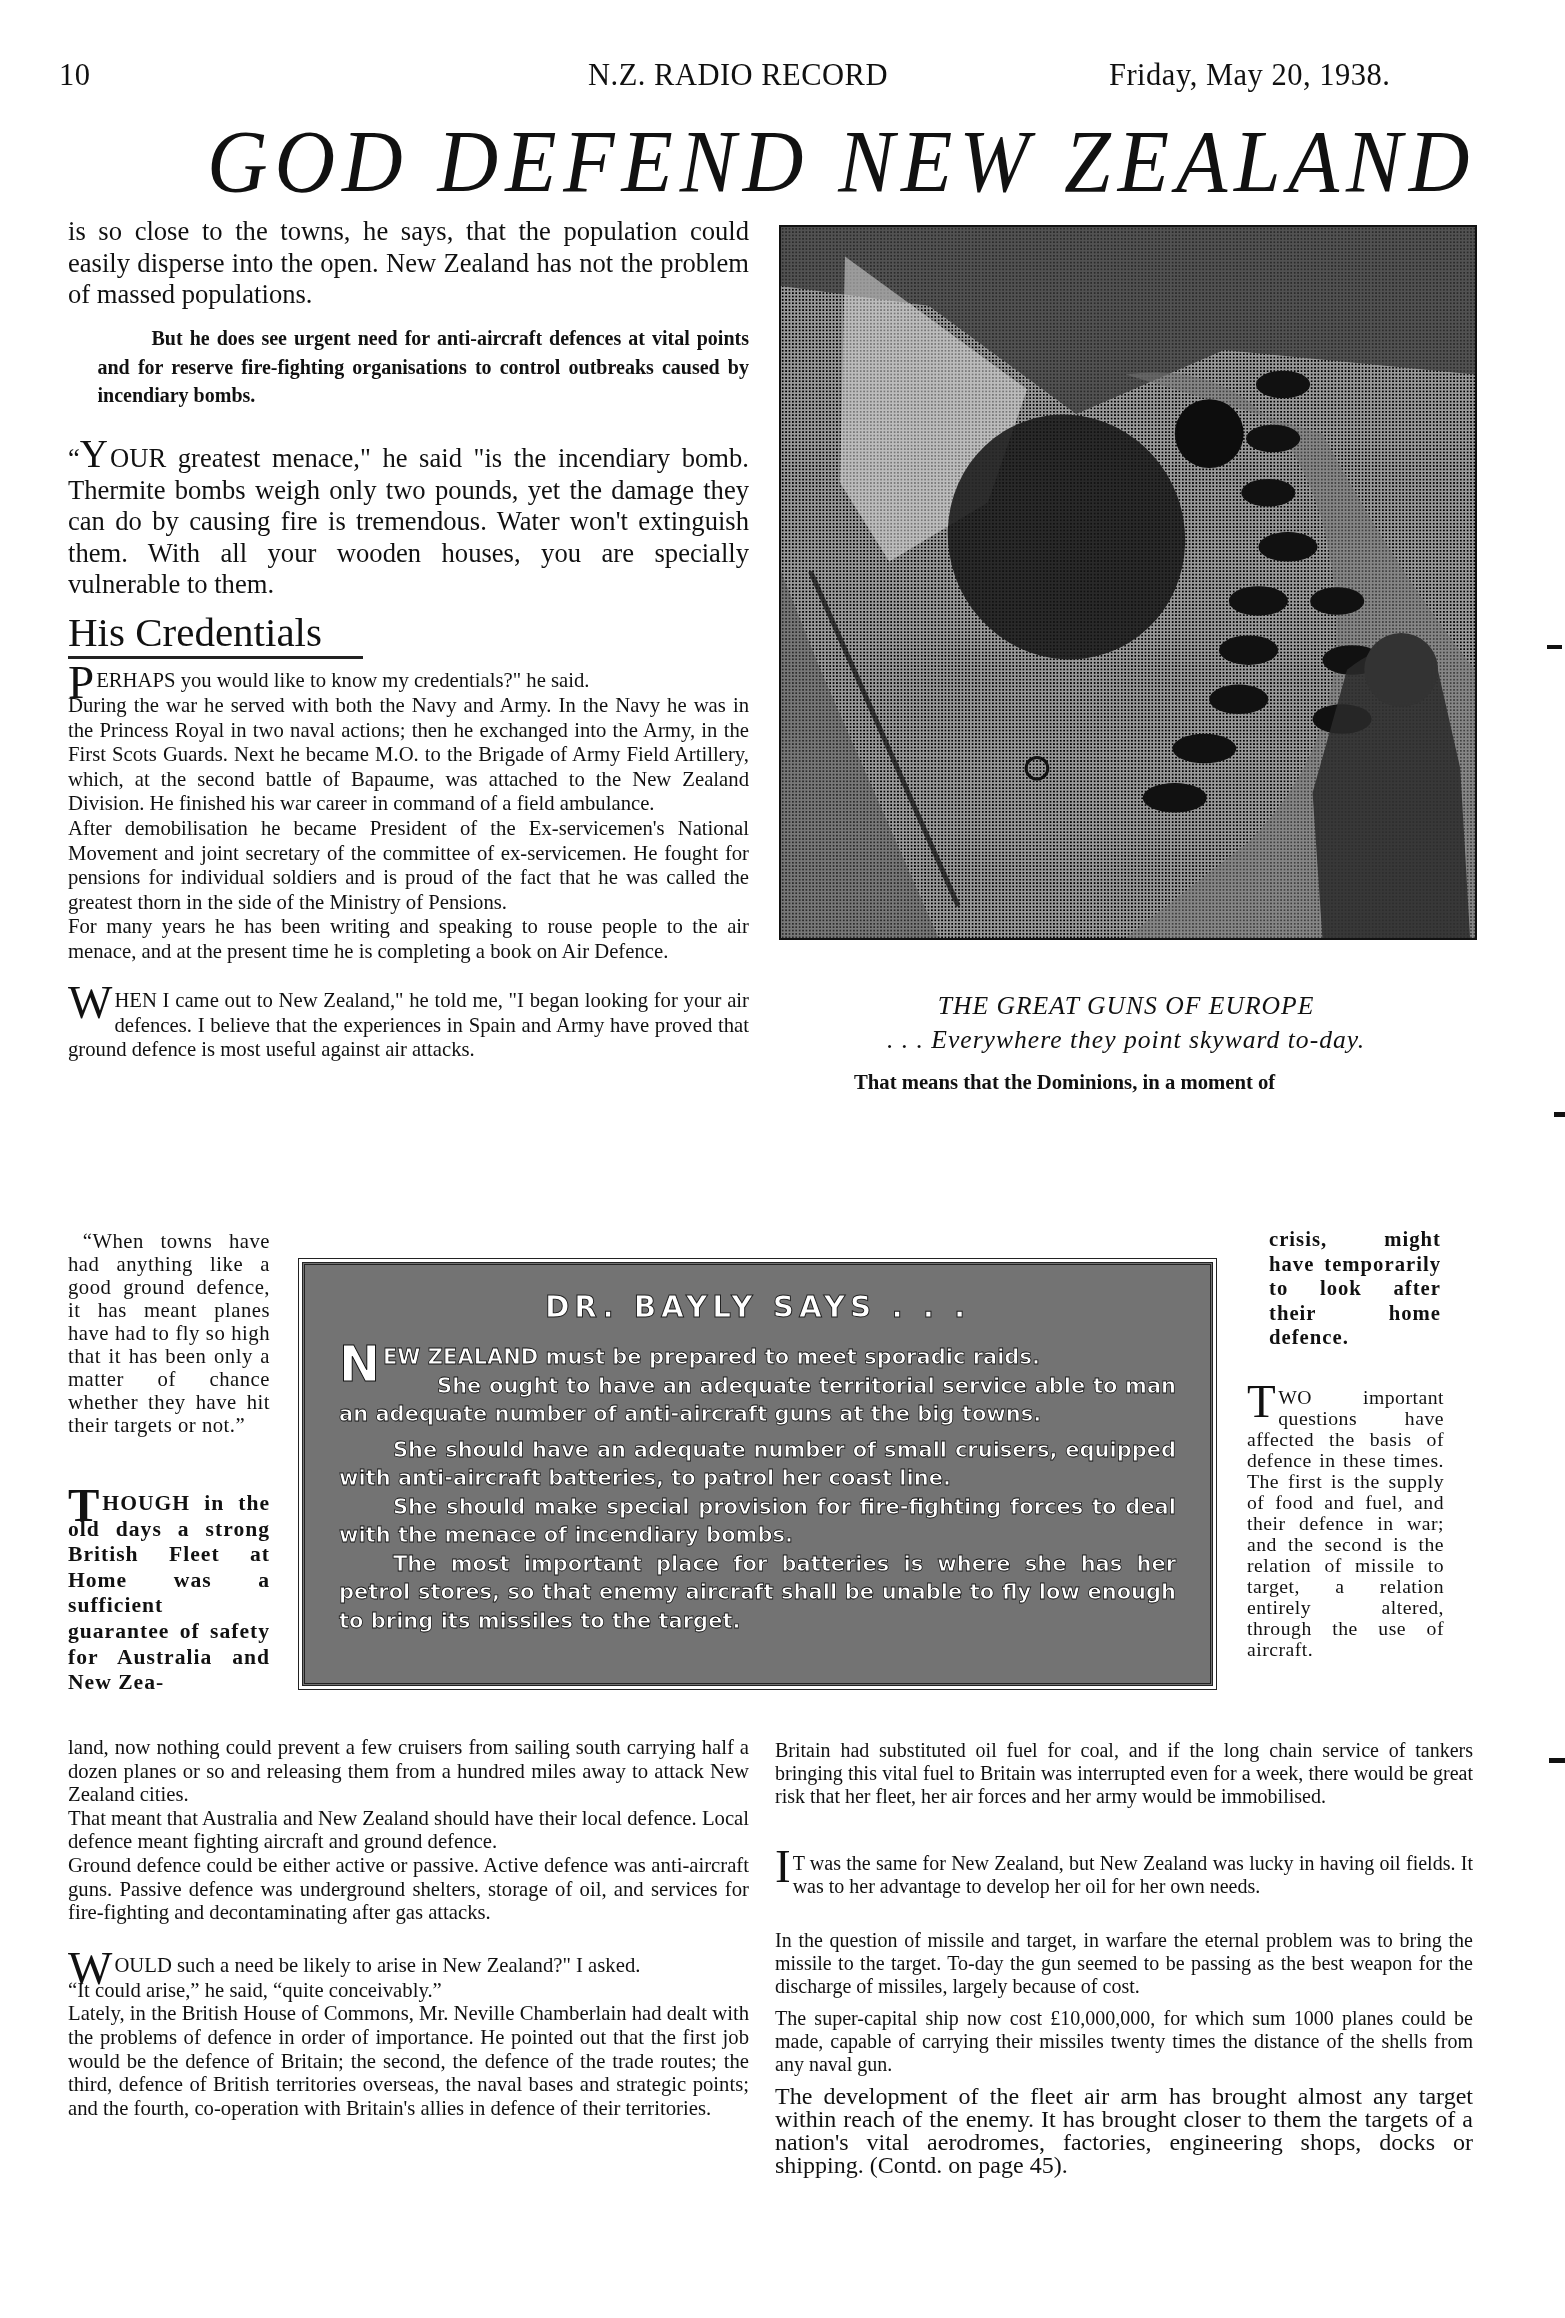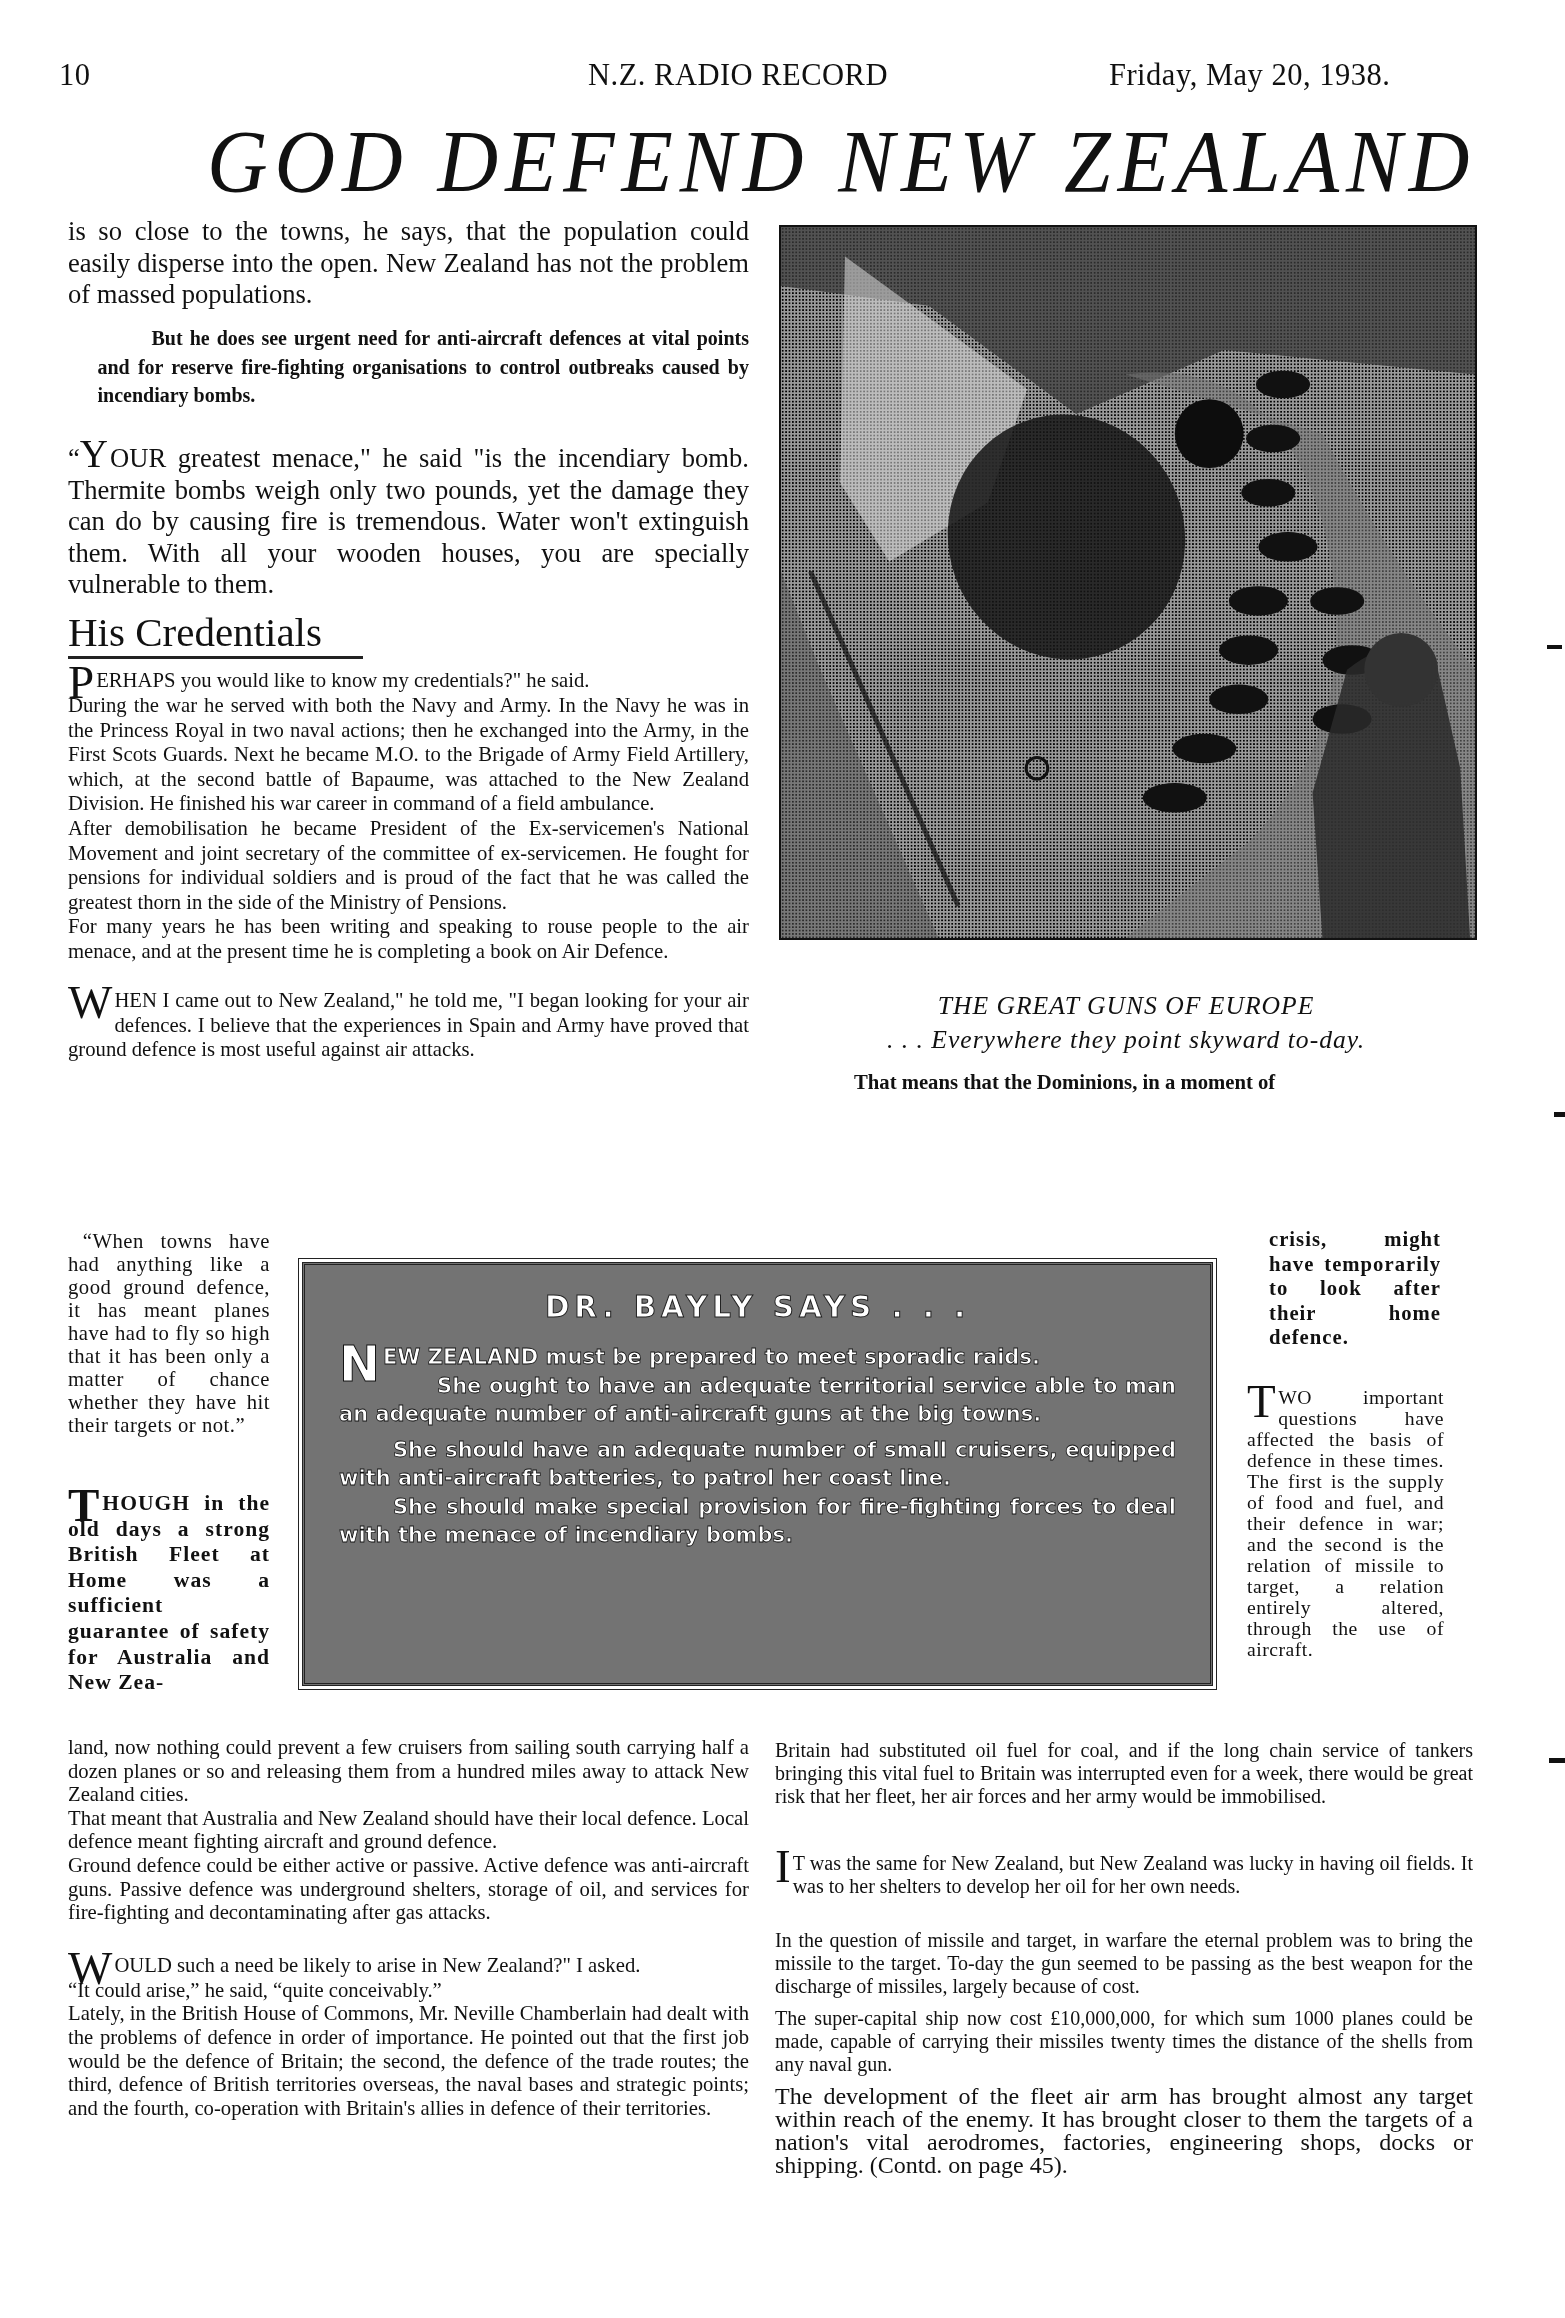--- a/index.html
+++ b/index.html
@@ -120,36 +120,37 @@
 <div class="abs" style="left:1269px; top:1227px; width:172px;">
   <p class="narrow-bold" style="font-size:20.7px; line-height:24.6px;">crisis, might have temporarily to look after their home defence.</p>
 </div>
 <div class="abs" style="left:1247px; top:1387px; width:197px;">
   <p class="narrow" style="font-size:19.7px; line-height:21px;"><span class="drop">T</span><span>WO important questions have affected the basis of defence in these times. The first is the supply of food and fuel, and their defence in war; and the second is the relation of missile to target, a relation entirely altered, through the use of aircraft.</span></p>
 </div>
 
 <div class="abs" style="left:775px; top:1739px; width:698px;">
   <p class="col ind" style="font-size:20px; line-height:23px;">Britain had substituted oil fuel for coal, and if the long chain service of tankers bringing this vital fuel to Britain was interrupted even for a week, there would be great risk that her fleet, her air forces and her army would be immobilised.</p>
   <div style="height:44px"></div>
-  <p class="col" style="font-size:20px; line-height:23px;"><span class="drop">I</span><span>T was the same for New Zealand, but New Zealand was lucky in having oil fields. It was to her shelters to develop her oil for her own needs.</span></p>
+  <p class="col" style="font-size:20px; line-height:23px;"><span class="drop">I</span><span>T was the same for New Zealand, but New Zealand was lucky in having oil fields. It was to her advantage to develop her oil for her own needs.</span></p>
   <div style="clear:both; height:6.9px"></div>
   <p class="col ind" style="font-size:20px; line-height:23px; margin-bottom:8.9px;margin-top:24px;">In the question of missile and target, in warfare the eternal problem was to bring the missile to the target. To-day the gun seemed to be passing as the best weapon for the discharge of missiles, largely because of cost.</p>
   <p class="col ind" style="font-size:20px; line-height:23px; margin-bottom:8.9px;">The super-capital ship now cost £10,000,000, for which sum 1000 planes could be made, capable of carrying their missiles twenty times the distance of the shells from any naval gun.</p>
   <p class="col ind" style="font-size:24px; line-height:23px;">The development of the fleet air arm has brought almost any target within reach of the enemy. It has brought closer to them the targets of a nation's vital aerodromes, factories, engineering shops, docks or shipping. (Contd. on page 45).</p>
 </div>
 
 <div class="abs box" style="left:302px; top:1262px; width:905px; height:418px; background:#737373;">
   <div style="padding:24.6px 34px 0 34px;">
     <div class="box-title">DR. BAYLY SAYS . . .</div>
     <div style="height:19.7px"></div>
     <div class="box-body">
       <p><span class="box-drop">N</span><span>EW ZEALAND</span><span> must be prepared to meet sporadic raids.</span></p>
       <p class="ind">She ought to have an adequate territorial service able to man an adequate number of anti-aircraft guns at the big towns.</p>
       <p class="ind" style="margin-top:6.9px;">She should have an adequate number of small cruisers, equipped with anti-aircraft batteries, to patrol her coast line.</p>
       <p class="ind">She should make special provision for fire-fighting forces to deal with the menace of incendiary bombs.</p>
+      <p class="ind">The most important place for batteries is where she has her petrol stores, so that enemy aircraft shall be unable to fly low enough to bring its missiles to the target.</p>
     </div>
   </div>
 </div>
 
 <div class="abs speck" style="left:1547px; top:645px; width:14.8px; height:3.9px;"></div>
 <div class="abs speck" style="left:1554px; top:1112px; width:10.8px; height:4.9px;"></div>
 <div class="abs speck" style="left:1549px; top:1758px; width:15.7px; height:4.9px;"></div>
 
 
 </body></html>

